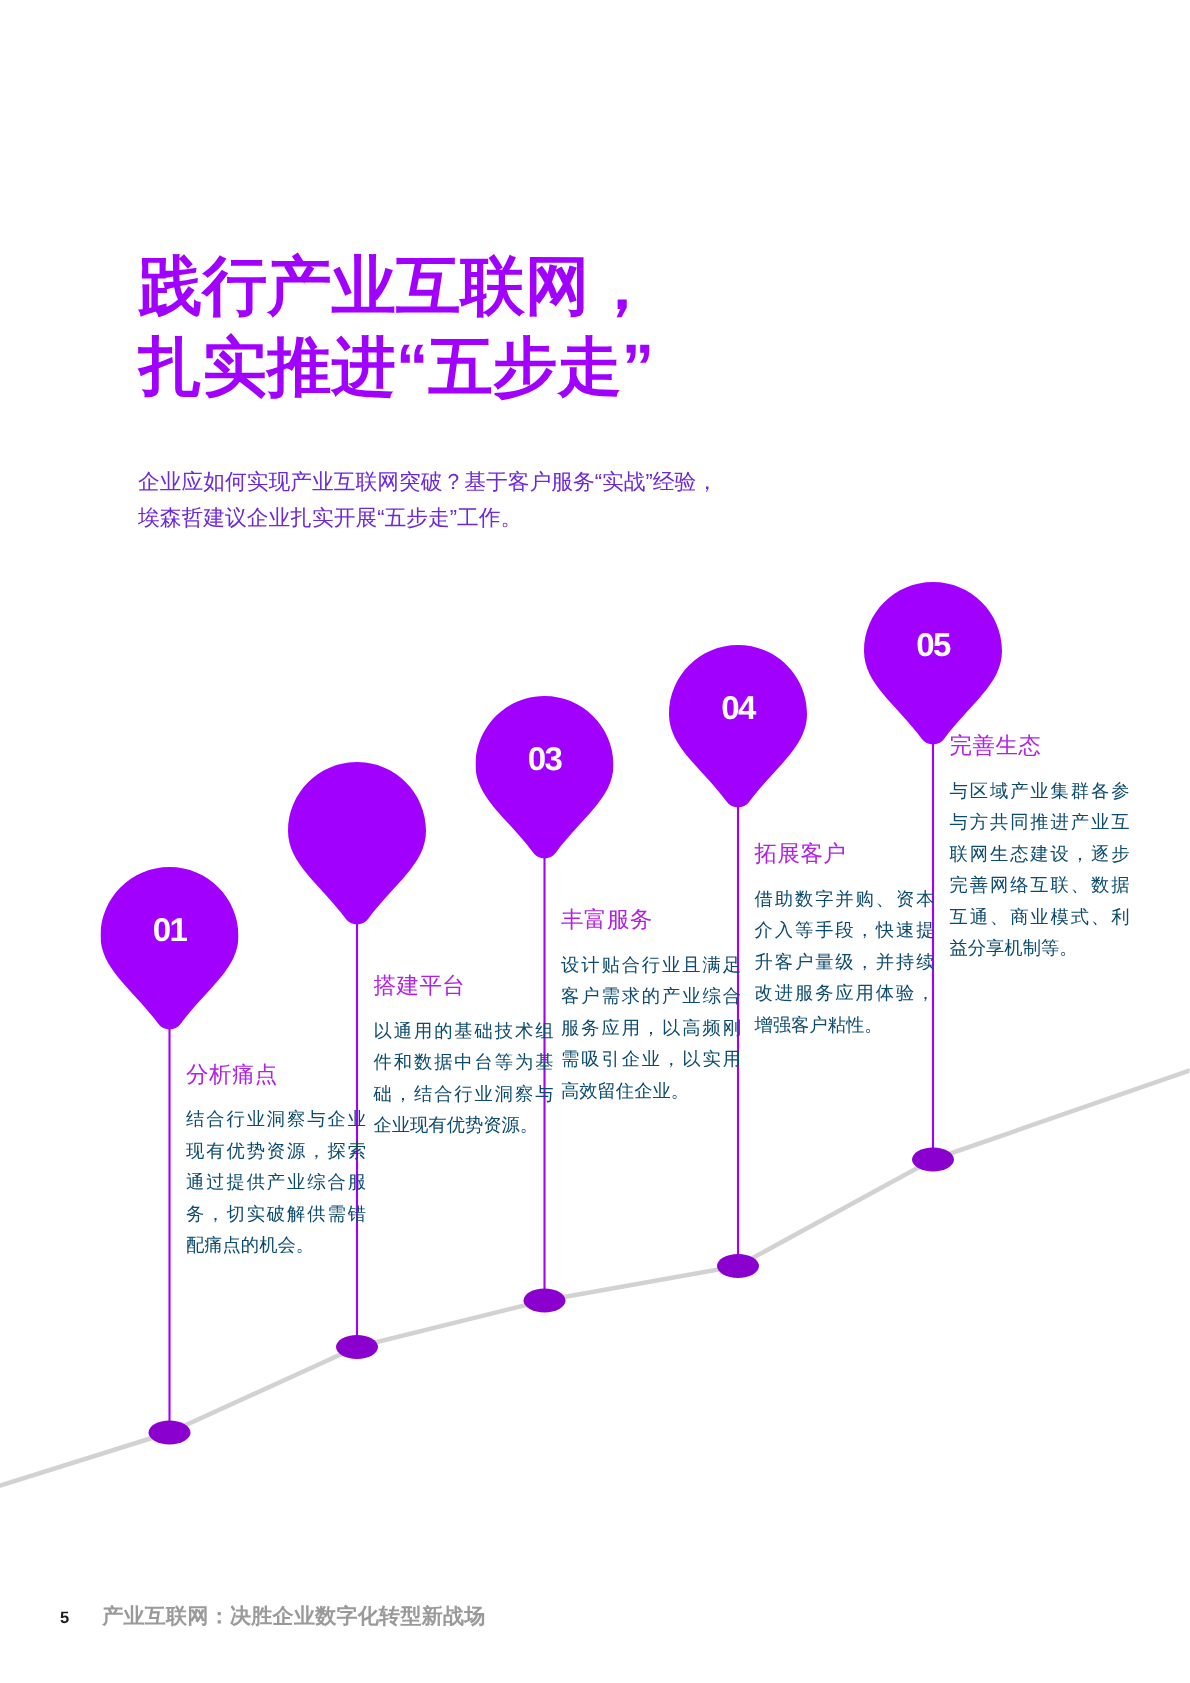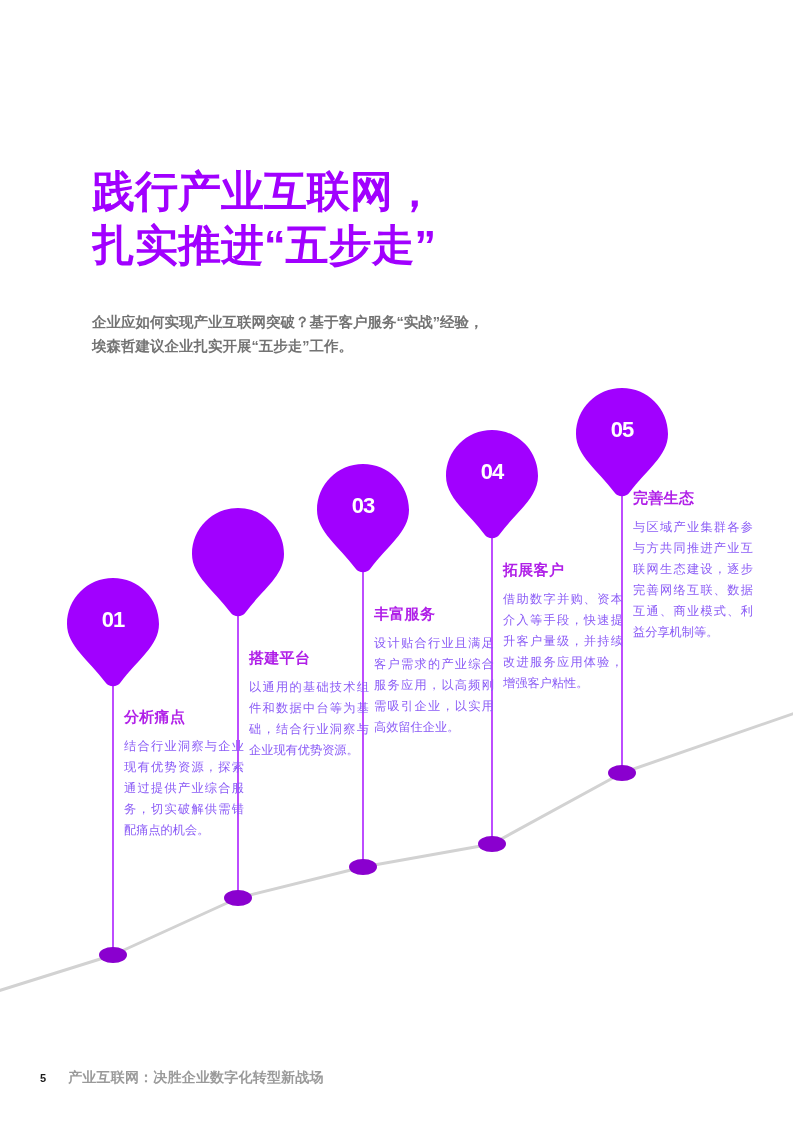--- a/index.html
+++ b/index.html
@@ -36,24 +36,24 @@
     font-weight: 700;
     letter-spacing: 0px;
     white-space: pre-line;
   }
 
   .subhead {
     position: absolute;
     left: 92px;
     top: 295px;
     width: 560px;
-    color: #737373;
+    color: #6d28d9;
     font-size: 14.5px;
     line-height: 24px;
-    font-weight: 700;
+    font-weight: 400;
     white-space: pre-line;
   }
 
   
   .journey {
     position: absolute;
     left: 0;
     top: 0;
     width: 793px;
     height: 1122px;
@@ -88,27 +88,27 @@
   }
 
   
   .step-text {
     position: absolute;
     width: 120px;
   }
   .step-title {
     color: #b020e8;
     font-size: 15px;
-    font-weight: 700;
+    font-weight: 400;
     line-height: 20px;
     margin: 0 0 9px 0;
     letter-spacing: 0.3px;
   }
   .step-body {
-    color: #8b5cf6;
+    color: #0c4a6e;
     font-size: 12.2px;
     line-height: 21px;
     margin: 0;
     text-align: justify;
     text-justify: inter-character;
   }
 
   
   .footer {
     position: absolute;

